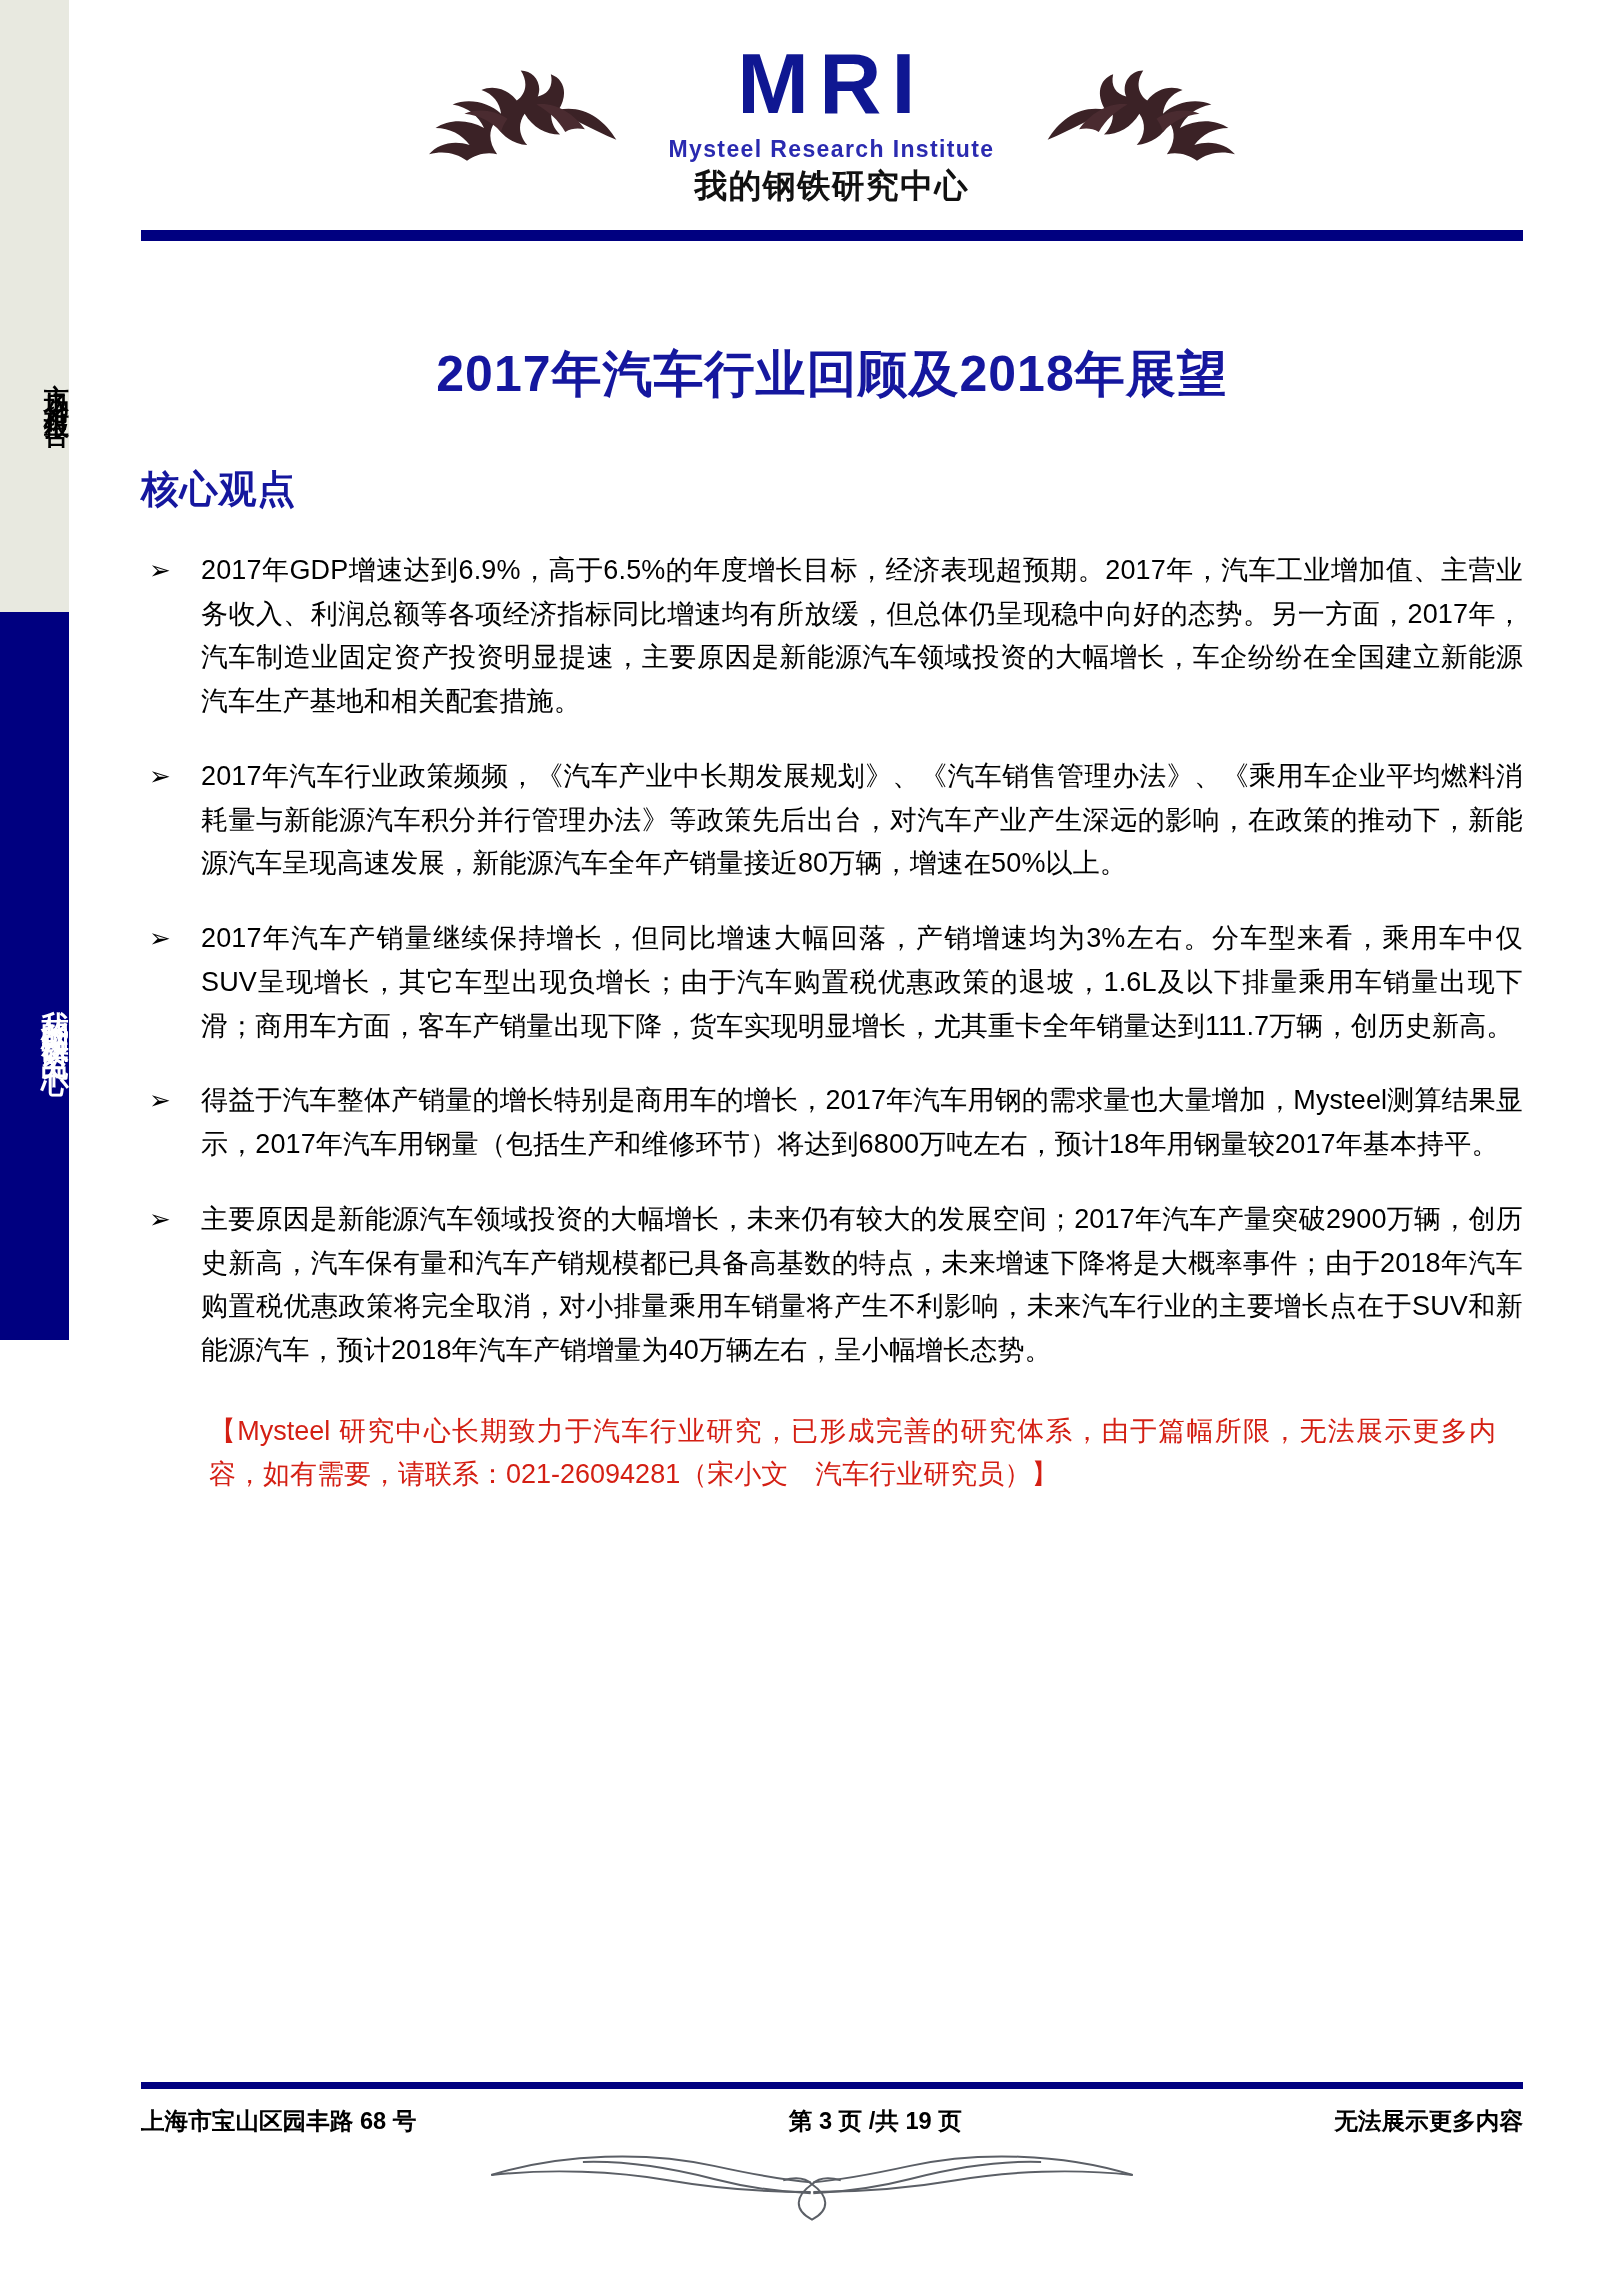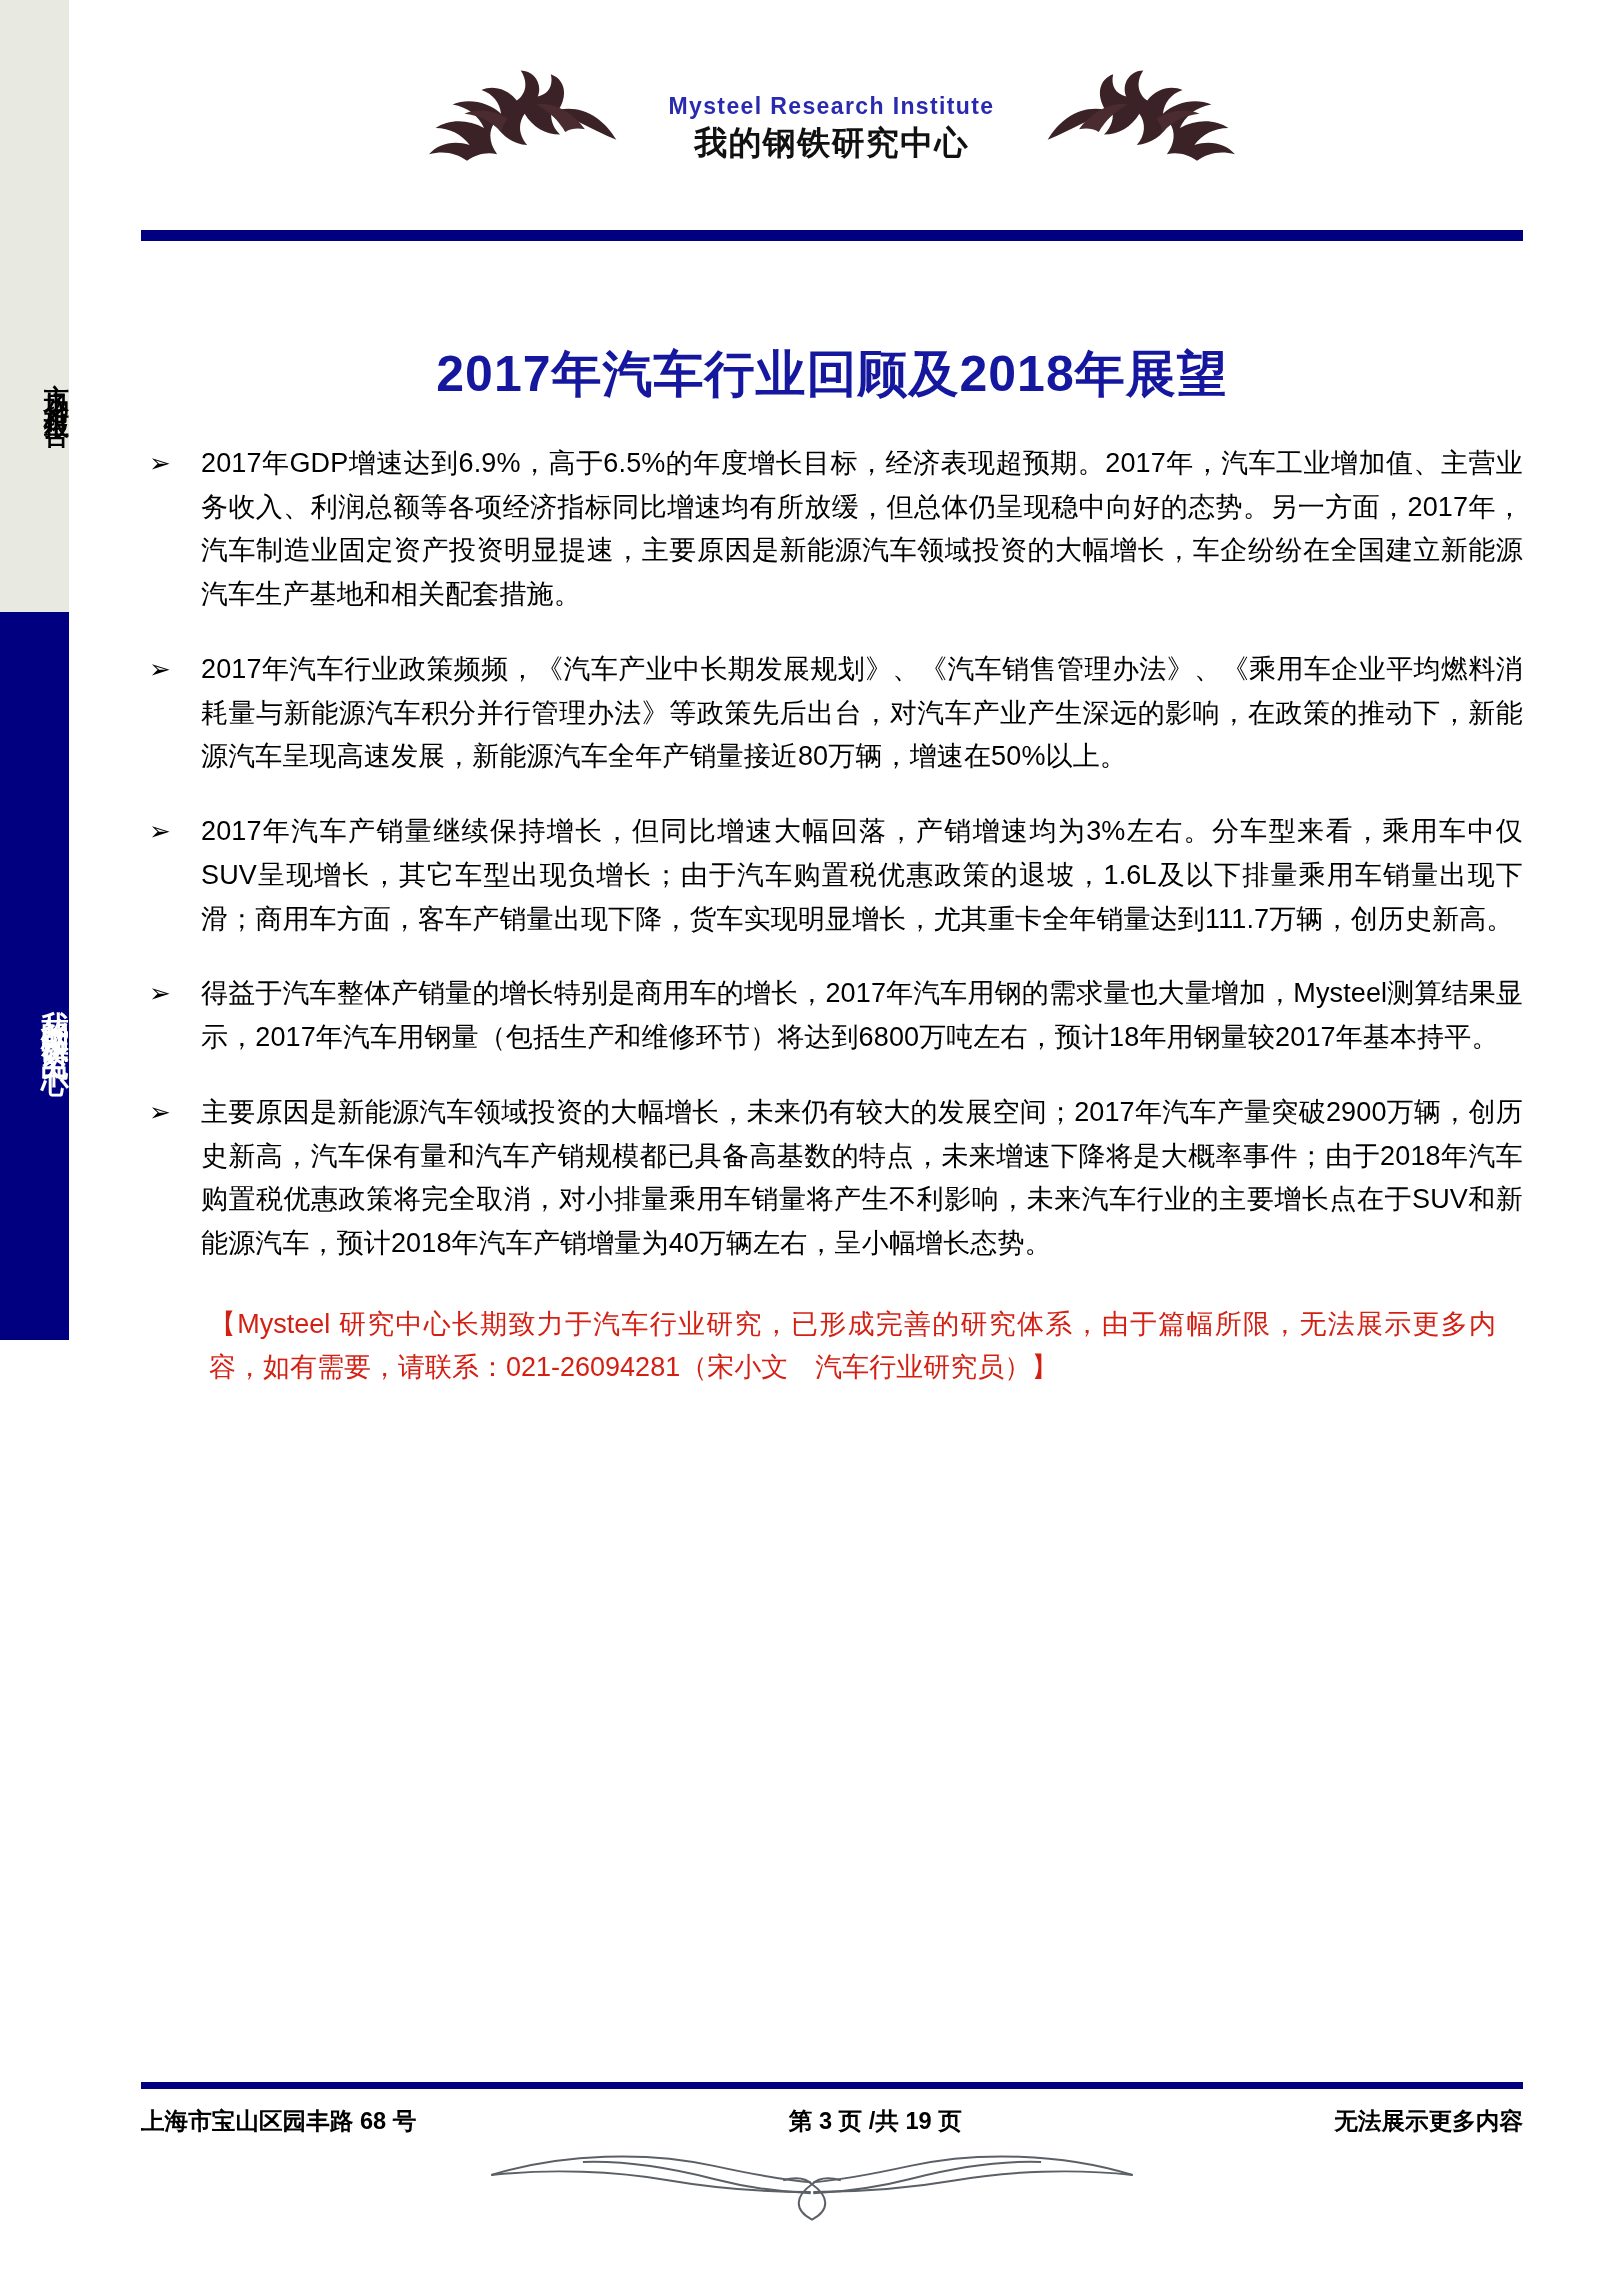--- a/index.html
+++ b/index.html
@@ -241,20 +241,21 @@
                    C294 144 274 148 258 160 C244 150 228 146 212 150 C224 134 226 116 216 102
                    C206 122 188 134 166 136 C180 120 180 102 170 88 C158 108 138 120 116 120
                    C128 108 132 94 128 80 C104 92 66 112 30 128 Z"></path>
           <path d="M78 112 C96 86 126 70 152 74 C134 84 118 98 108 116 C98 110 88 110 78 112 Z" fill="#4a2b30"></path>
           <path d="M196 96 C216 82 242 80 262 88 C240 90 220 100 206 116 C204 108 200 100 196 96 Z" fill="#4a2b30"></path>
         </g>
       </svg>
     </div>
 
     <div class="logo-block">
+      <div class="logo-mri">MRI</div>
       <div class="logo-sub">Mysteel Research Institute</div>
       <div class="logo-cn">我的钢铁研究中心</div>
     </div>
 
     <div class="flourish-right">
       <svg viewBox="0 0 400 200" width="262" height="131" aria-hidden="true">
         <g fill="#3b2226" transform="scale(-1,1) translate(-400,0)">
           <path d="M30 128 C48 96 82 74 118 82 C104 60 108 36 130 28 C126 46 134 58 150 62
                    C142 42 156 22 176 22 C164 40 168 58 182 68 C196 50 218 44 236 52
                    C218 58 208 72 206 88 C226 70 256 64 280 74 C256 78 240 92 232 110
@@ -269,20 +270,21 @@
     </div>
 
   </div>
 
   <div class="header-rule"></div>
 
   <div class="main">
 
     <div class="doc-title">2017年汽车行业回顾及2018年展望</div>
 
+    <div class="section-heading">核心观点</div>
 
     <div class="bullets">
 
       <div class="bullet">
         <div class="bullet-marker">➢</div>
         <div class="bullet-text">2017年GDP增速达到6.9%，高于6.5%的年度增长目标，经济表现超预期。2017年，汽车工业增加值、主营业务收入、利润总额等各项经济指标同比增速均有所放缓，但总体仍呈现稳中向好的态势。另一方面，2017年，汽车制造业固定资产投资明显提速，主要原因是新能源汽车领域投资的大幅增长，车企纷纷在全国建立新能源汽车生产基地和相关配套措施。</div>
       </div>
 
       <div class="bullet">
         <div class="bullet-marker">➢</div>

